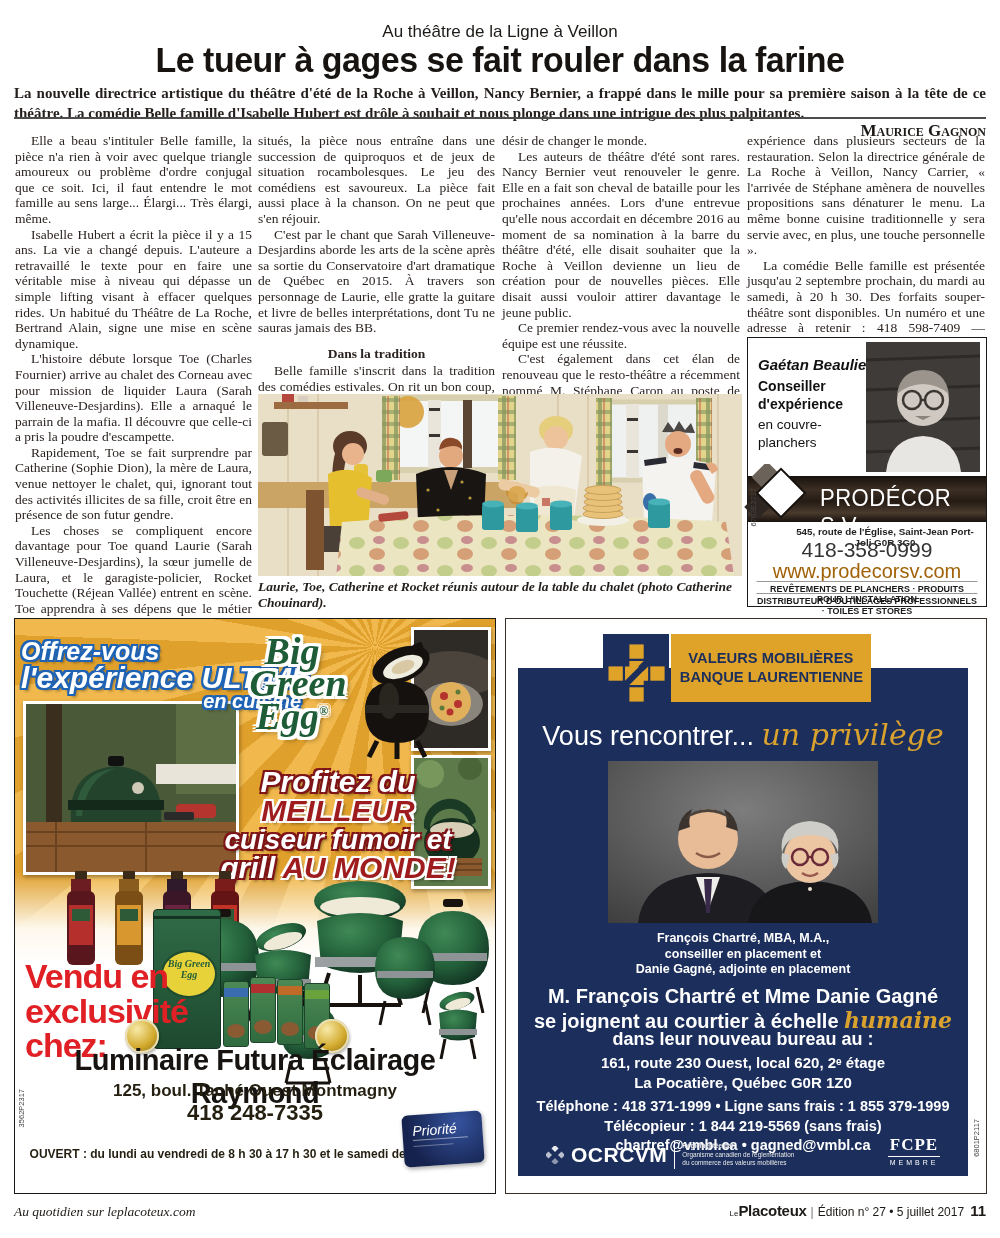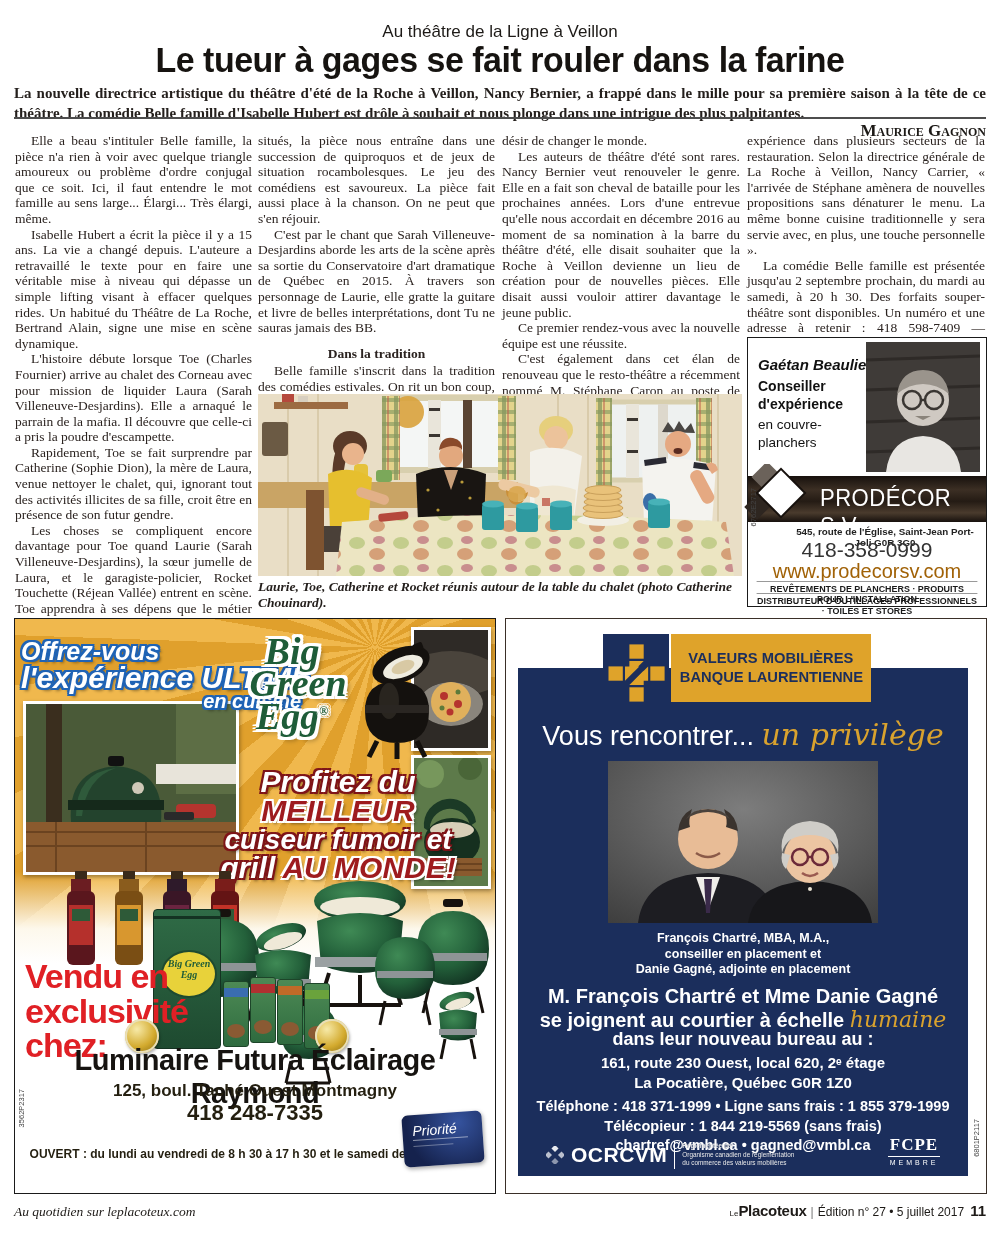--- a/index.html
+++ b/index.html
@@ -100,21 +100,21 @@
   .vm-gold{left:165px;top:15px;width:200px;height:68px;background:#dfa32a;display:flex;flex-direction:column;
            align-items:center;justify-content:center;}
   .vm-gold div{color:#1b2e5c;font-weight:bold;font-size:15.5px;line-height:1.2;transform:scaleX(.95);}
   .vm-tag{left:12px;top:98px;width:450px;text-align:center;color:#fff;font-size:27px;font-weight:300;}
   .vm-tag .gold-script{font-family:"DejaVu Serif",serif;font-style:italic;color:#d9a22e;font-size:30px;}
   .vm-photo{left:102px;top:142px;width:270px;height:162px;}
   .vm-names{left:12px;top:312px;width:450px;text-align:center;color:#fff;font-weight:bold;
             font-size:12.5px;line-height:1.25;}
   .vm-msg1{left:12px;top:366px;width:450px;text-align:center;color:#fff;font-weight:bold;font-size:20px;}
   .vm-msg2{left:12px;top:388px;width:450px;text-align:center;color:#fff;font-weight:bold;font-size:20px;}
-  .vm-msg2 .gold-script{font-family:"DejaVu Serif",serif;font-style:italic;color:#d9a22e;font-size:22px;font-weight:normal;}
+  .vm-msg2 .gold-script{font-family:"DejaVu Serif",serif;font-style:italic;color:#d9a22e;font-size:22px;font-weight:bold;}
   .vm-msg3{left:12px;top:410px;width:450px;text-align:center;color:#fff;font-weight:bold;font-size:18px;}
   .vm-addr{left:12px;top:434px;width:450px;text-align:center;color:#fff;font-weight:bold;
            font-size:15px;line-height:1.3;}
   .vm-tel{left:12px;top:478px;width:450px;text-align:center;color:#fff;font-weight:bold;font-size:14.5px;line-height:1.35;}
   .vm-ocr{left:40px;top:522px;display:flex;align-items:center;gap:7px;color:#fff;}
   .vm-ocr .oname{font-size:21px;font-weight:bold;letter-spacing:.5px;}
   .vm-ocr .odiv{width:1px;height:28px;background:#fff;}
   .vm-ocr .osm{font-size:6.4px;line-height:1.35;color:#e8e8e8;}
   .vm-ocr .osm .b{font-weight:bold;display:block;}
   .vm-fcpe{left:378px;top:516px;width:60px;text-align:center;color:#fff;}

